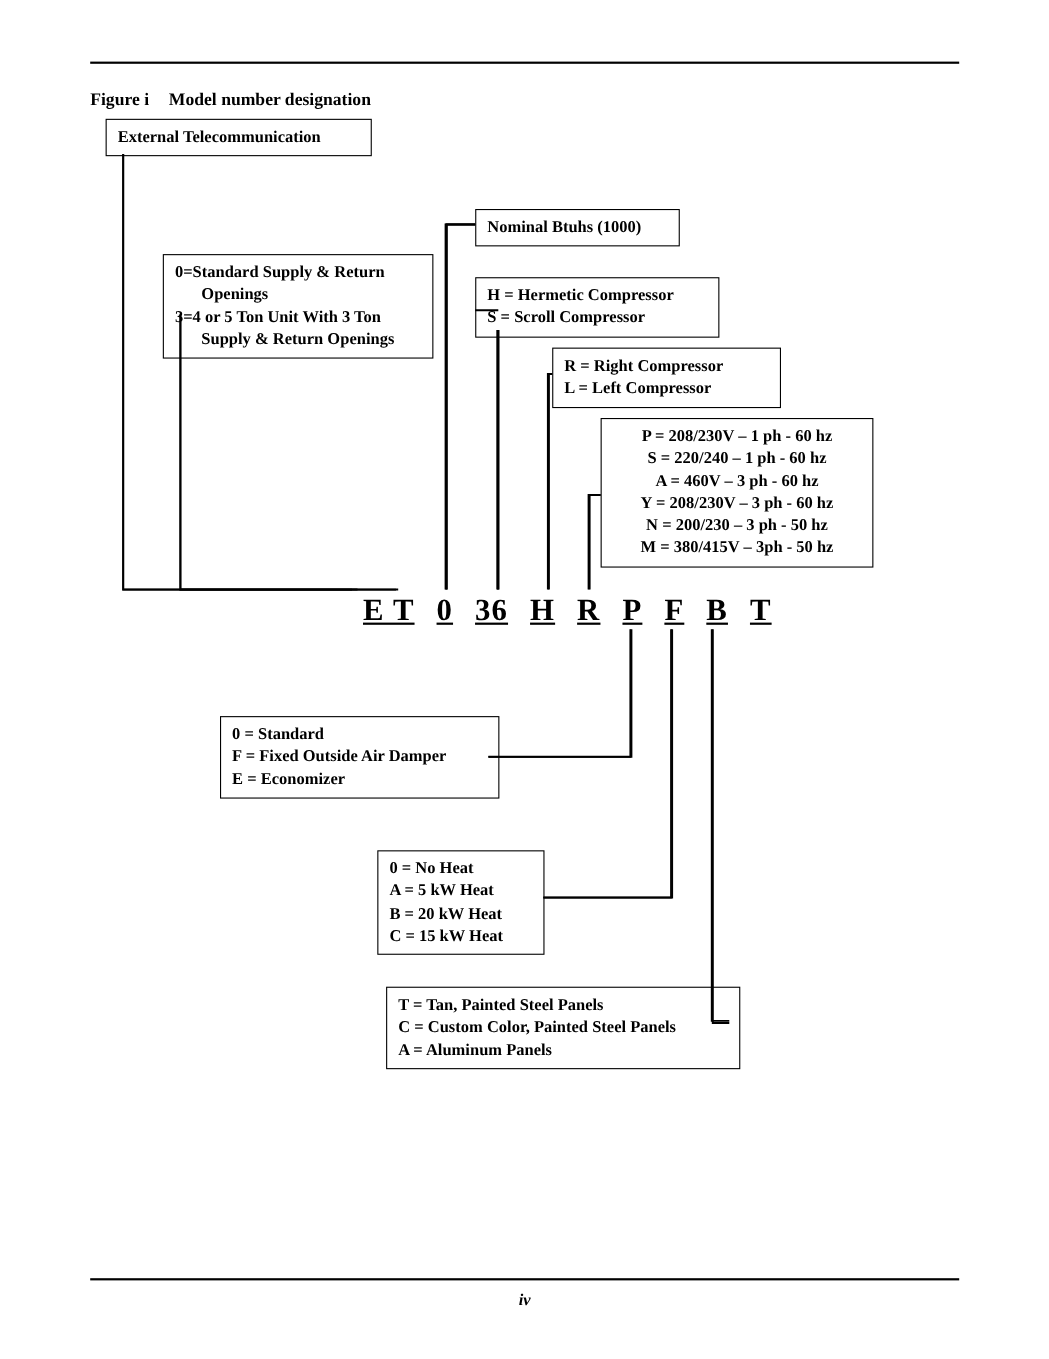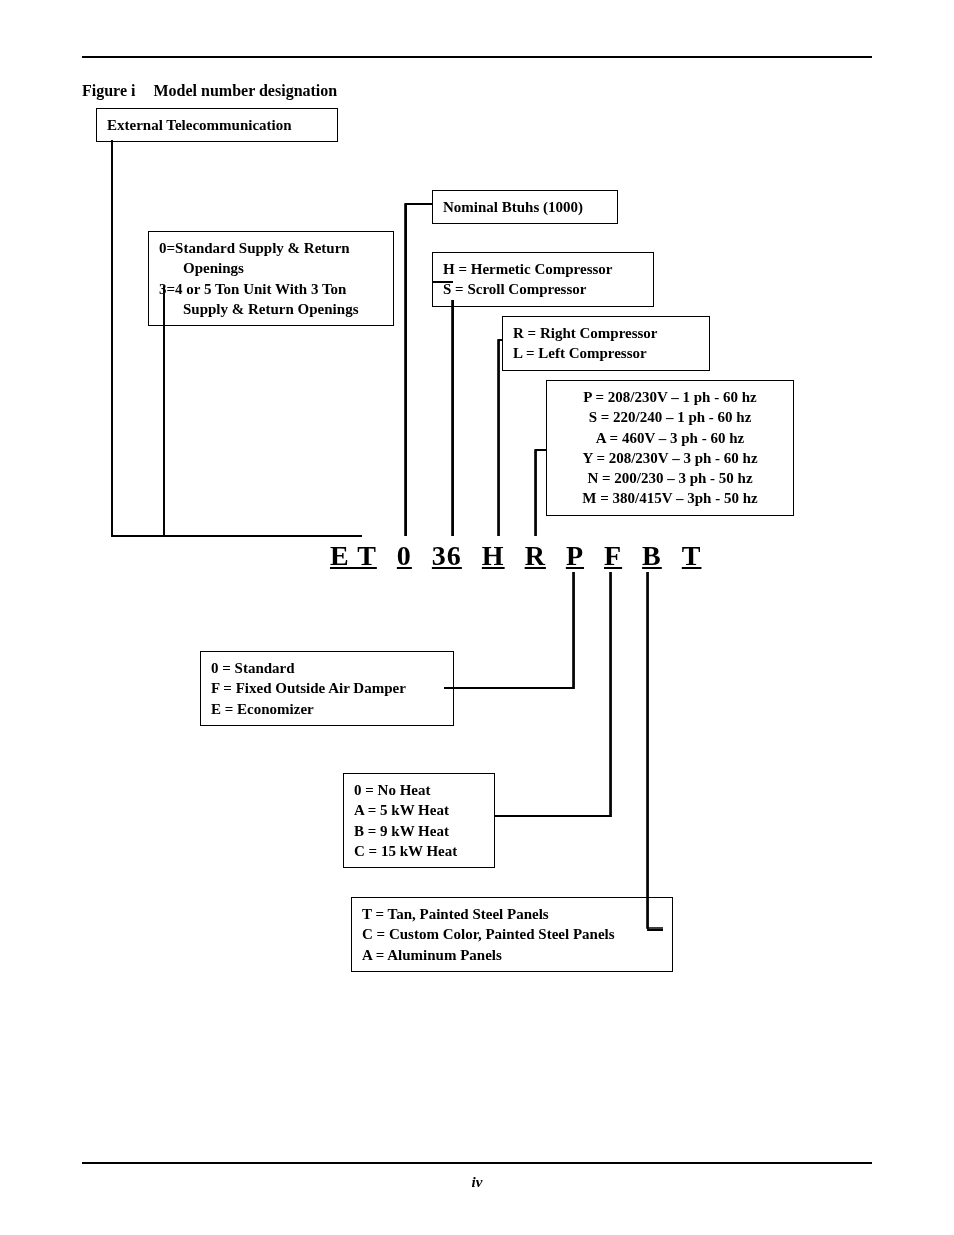--- a/index.html
+++ b/index.html
@@ -60,21 +60,21 @@
 
   <div class="box" style="left:200px;top:651px;width:232px;">
     <span class="row">0 = Standard</span>
     <span class="row">F = Fixed Outside Air Damper</span>
     <span class="row">E = Economizer</span>
   </div>
 
   <div class="box" style="left:343px;top:773px;width:130px;">
     <span class="row">0 = No Heat</span>
     <span class="row">A = 5 kW Heat</span>
-    <span class="row">B = 9 kW Heat</span>
+    <span class="row">B = 20 kW Heat</span>
     <span class="row">C = 15 kW Heat</span>
   </div>
 
   <div class="box" style="left:351px;top:897px;width:300px;">
     <span class="row">T = Tan, Painted Steel Panels</span>
     <span class="row">C = Custom Color, Painted Steel Panels</span>
     <span class="row">A = Aluminum Panels</span>
   </div>
 
   <div class="model">

